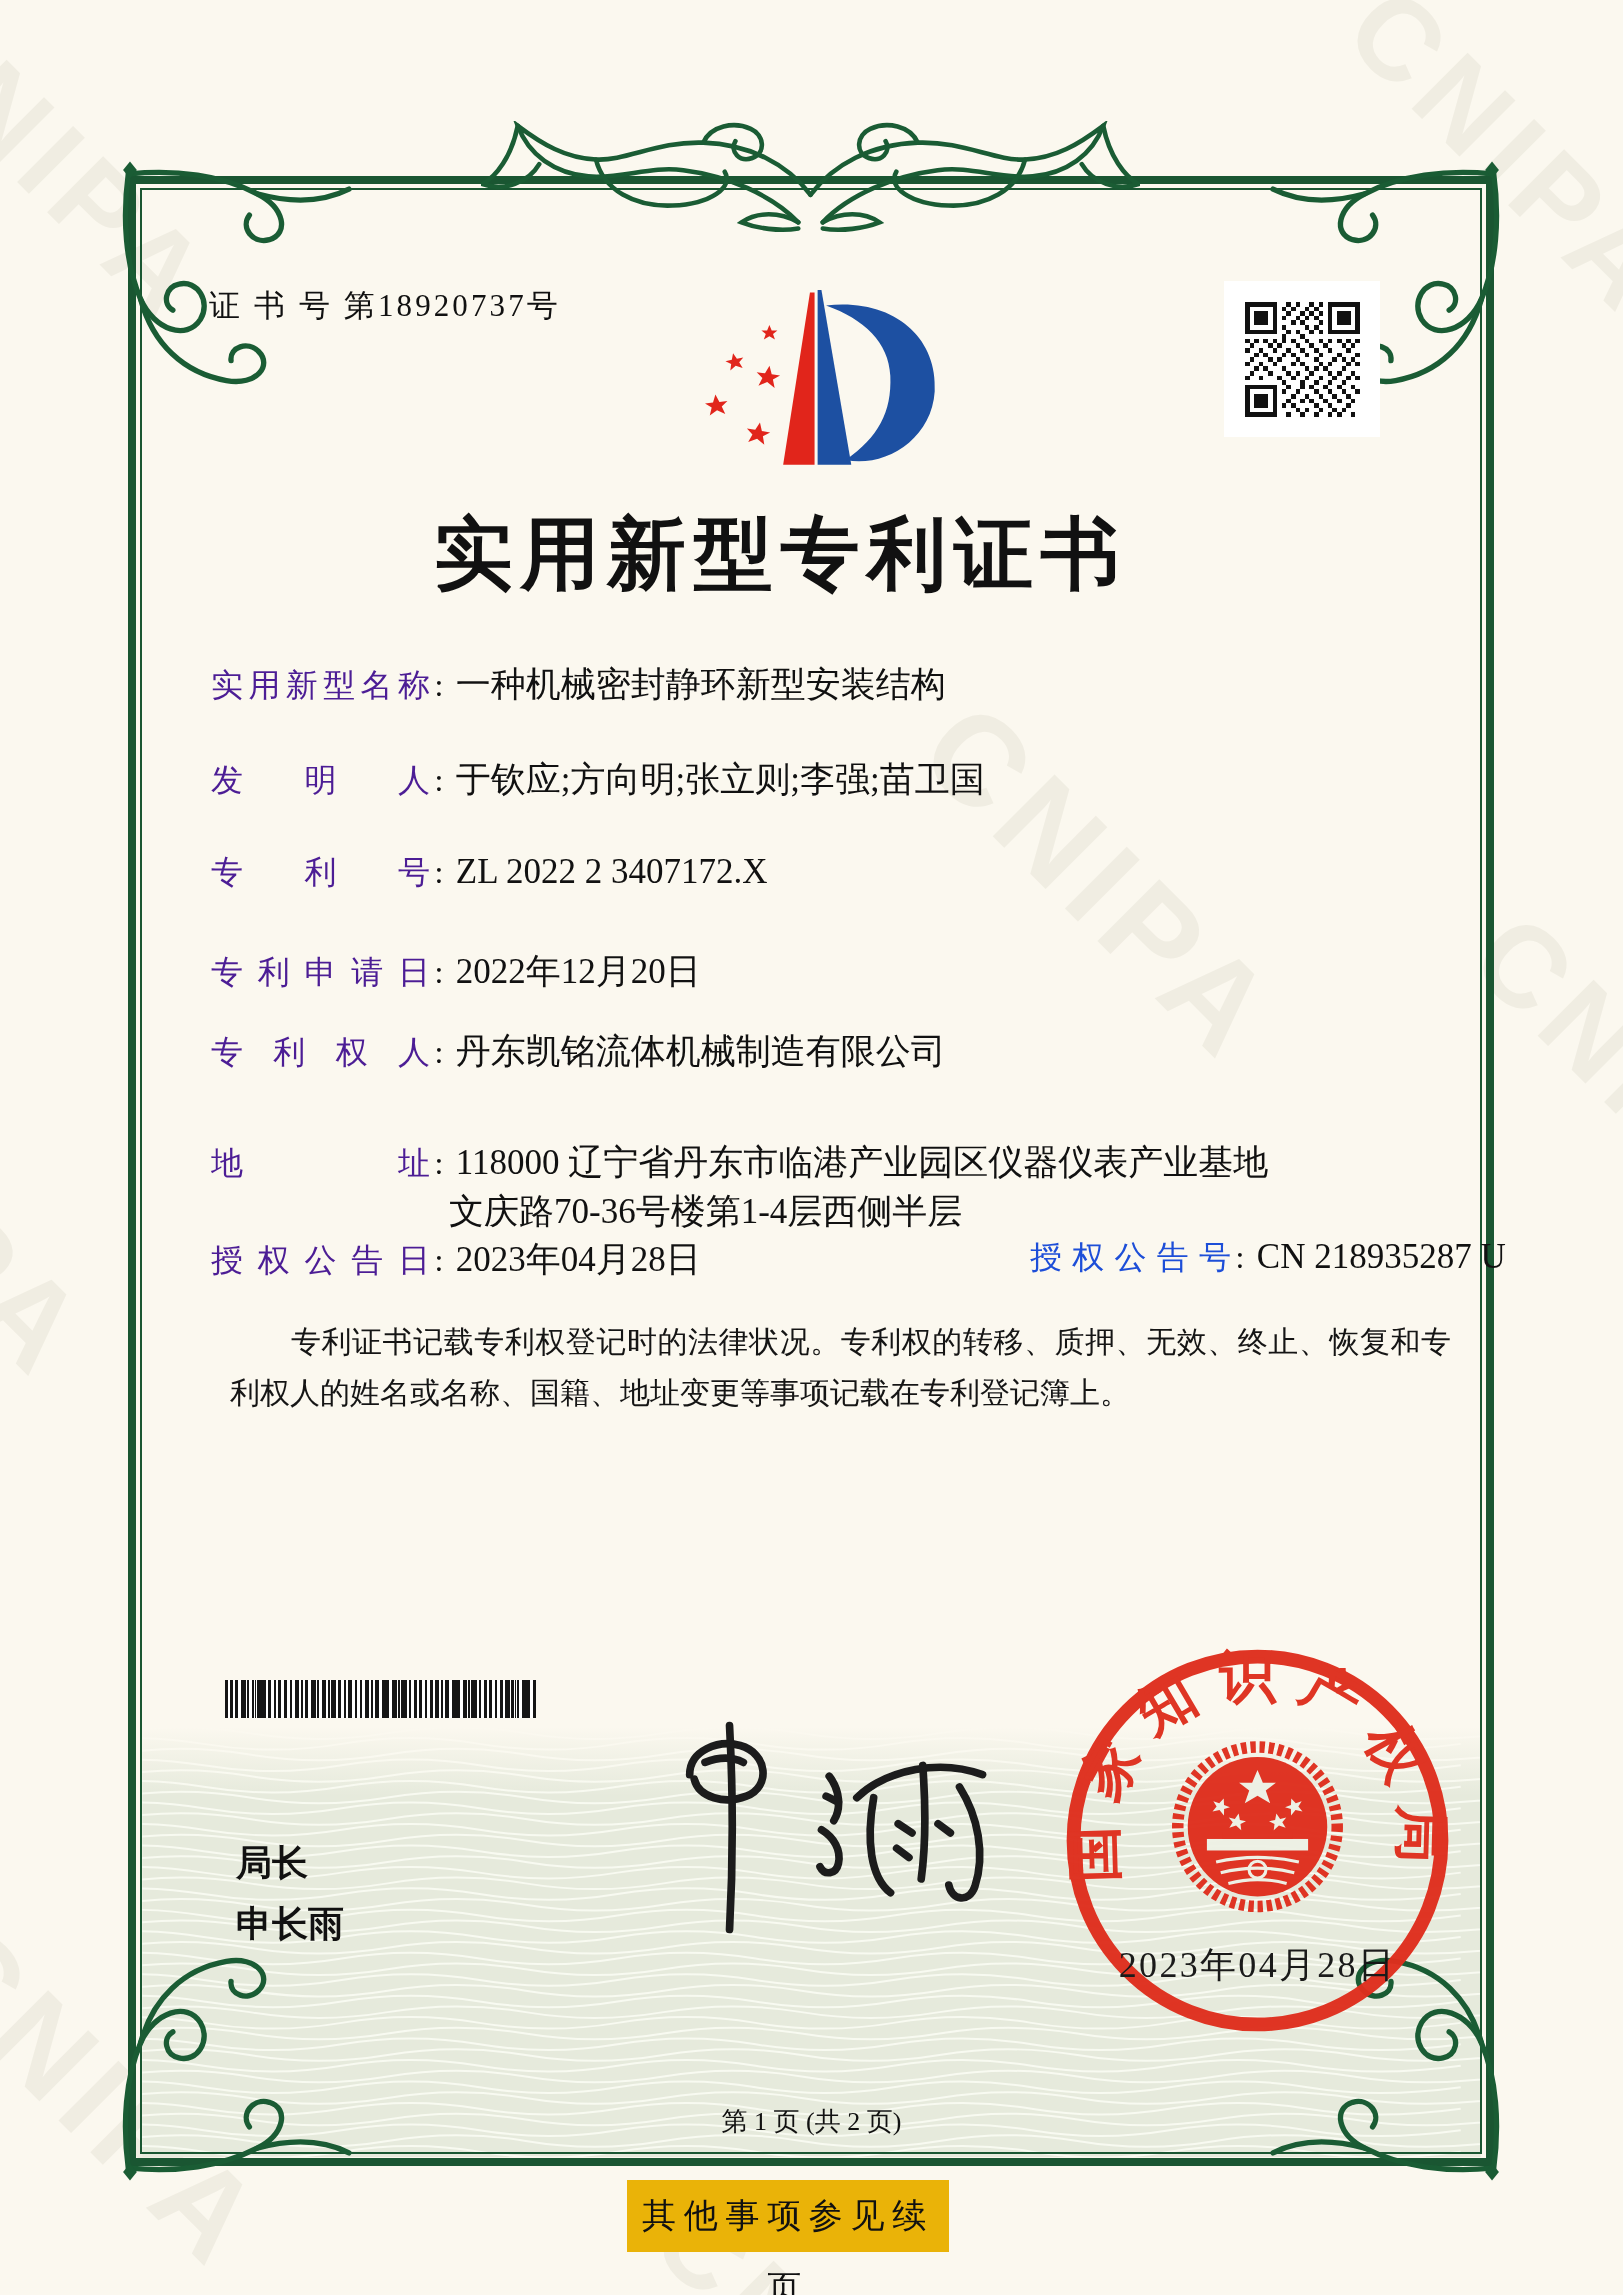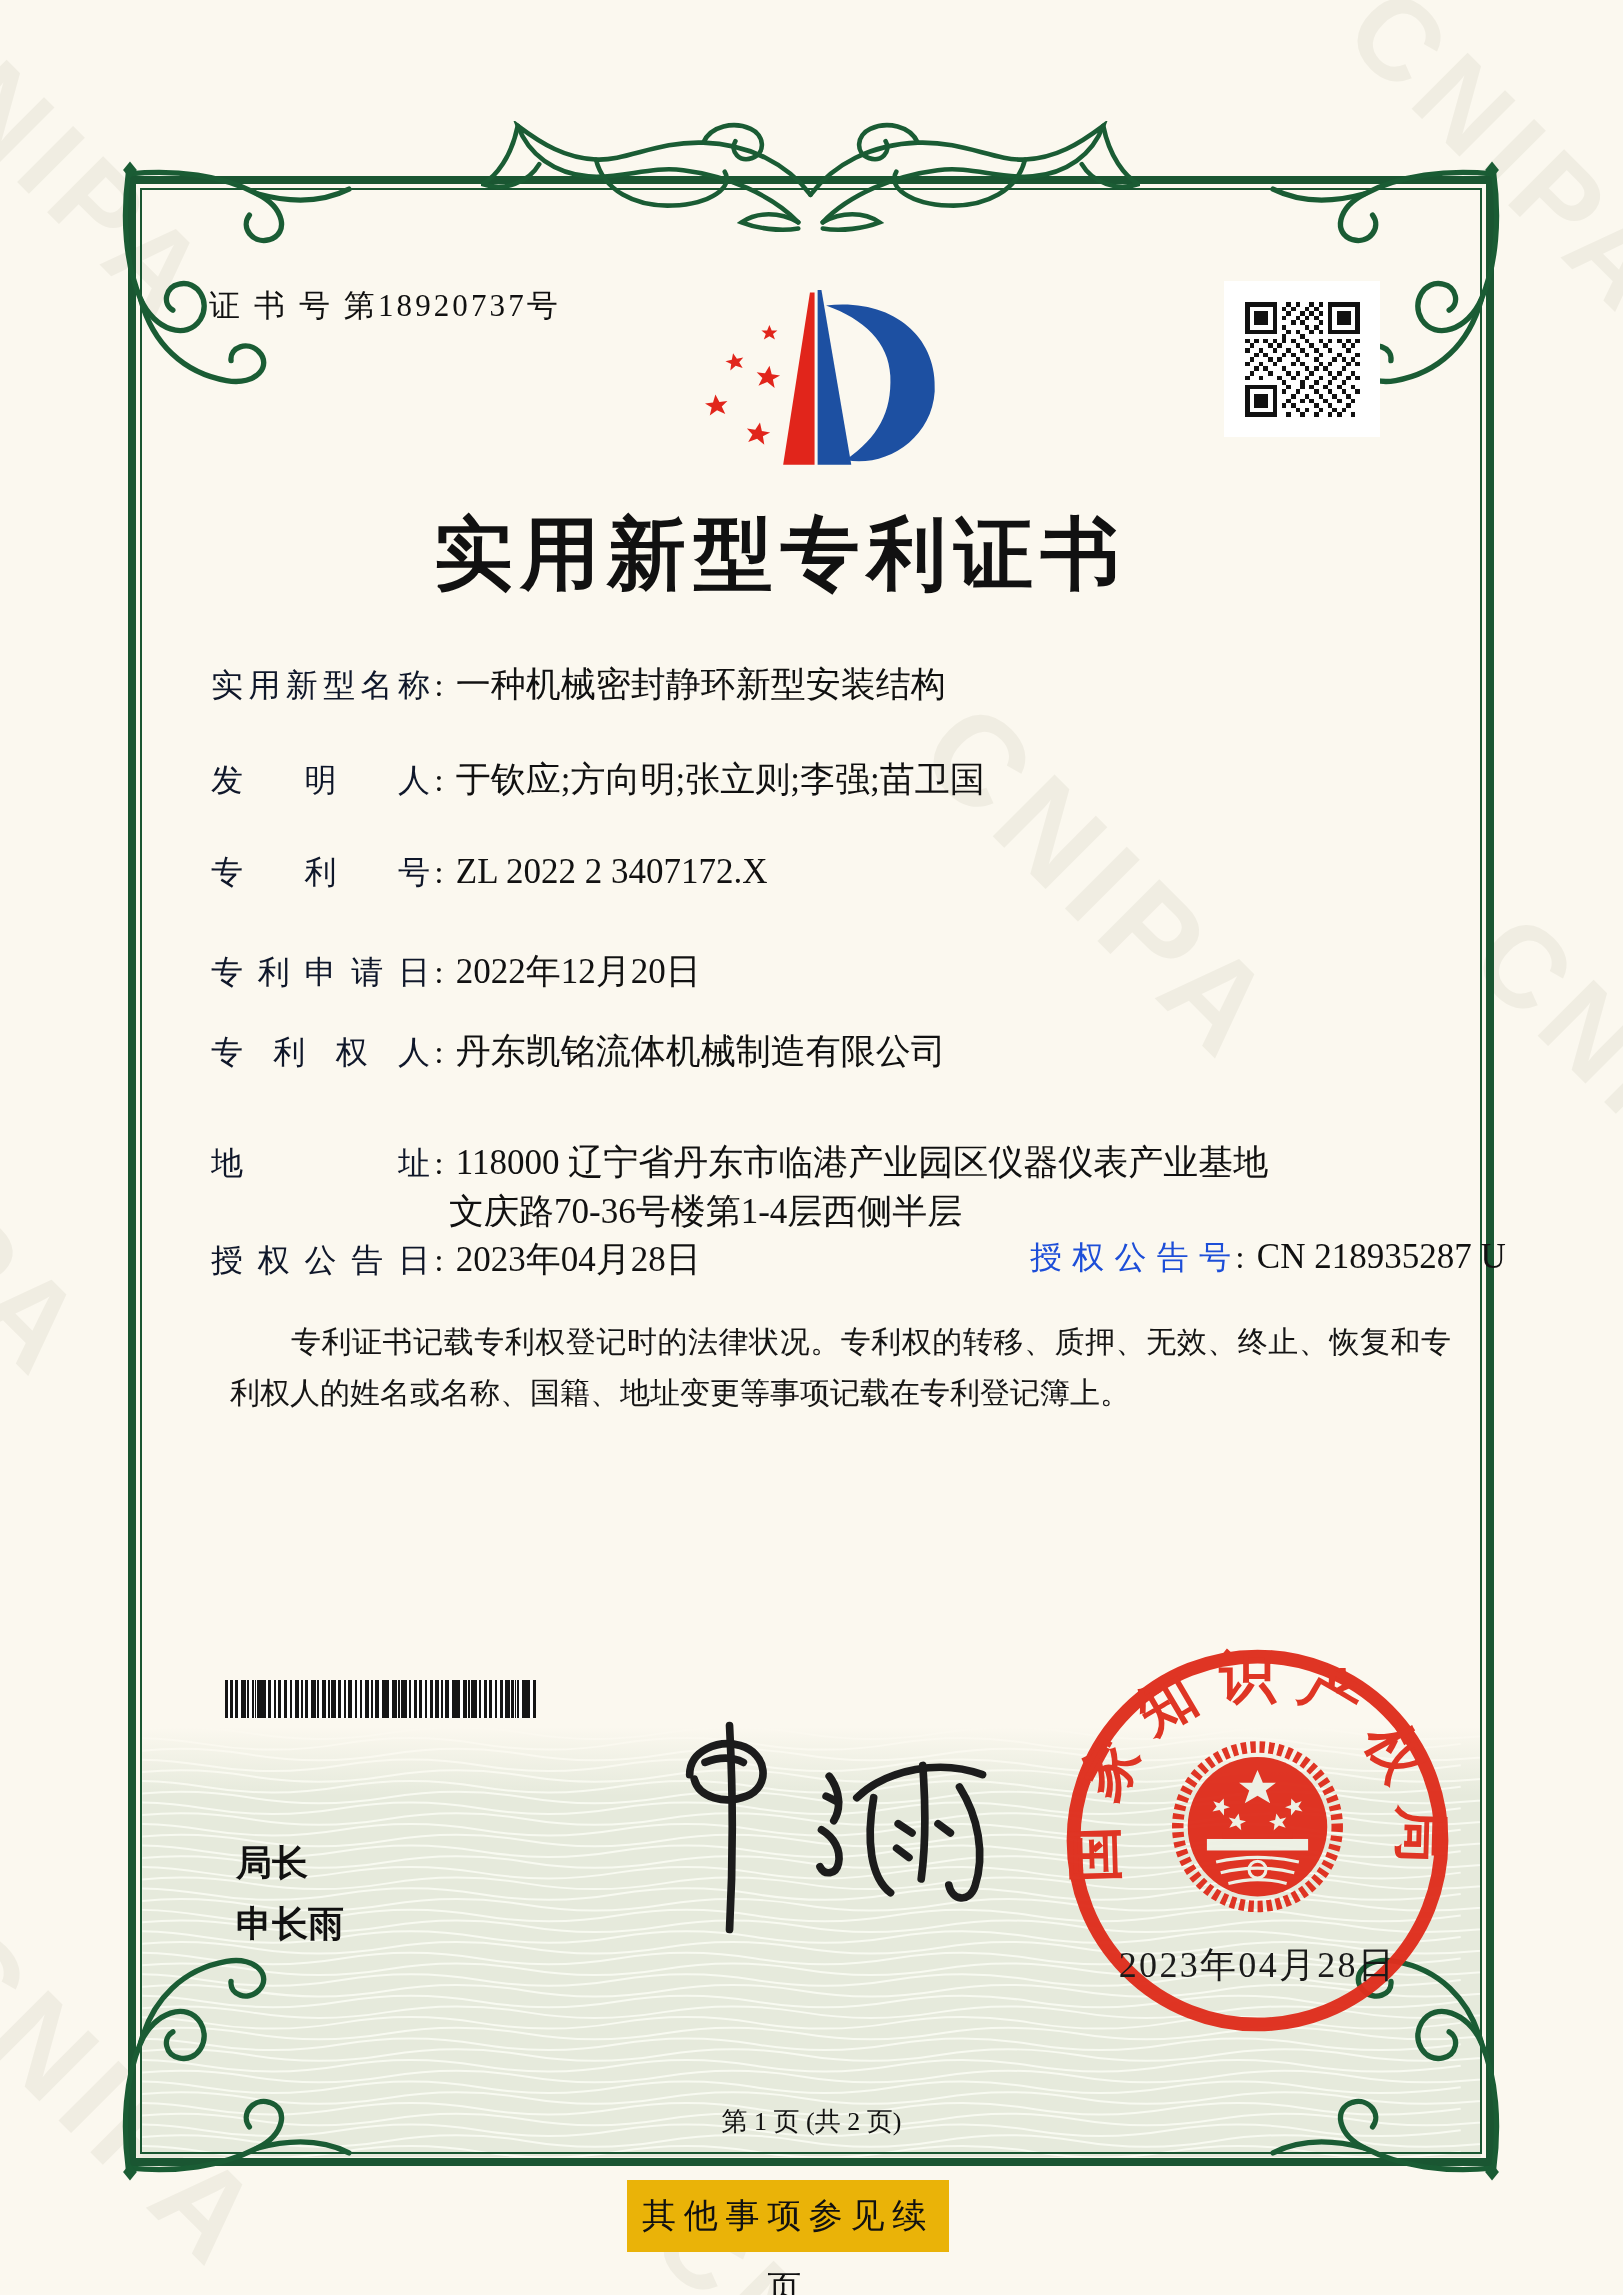--- a/index.html
+++ b/index.html
@@ -21,21 +21,21 @@
   
   .cert-no{position:absolute;left:209px;top:285px;font-size:31px;letter-spacing:3.1px;z-index:4;}
   .logo{position:absolute;left:694px;top:284px;z-index:4;}
   .qr-box{position:absolute;left:1224px;top:281px;width:156px;height:156px;background:#fff;z-index:4;
           display:flex;align-items:center;justify-content:center;}
   .doc-title{position:absolute;left:0;width:1561px;top:502px;text-align:center;font-size:79px;
              font-weight:bold;letter-spacing:7.7px;z-index:4;}
   
   .frow{position:absolute;left:211px;z-index:4;white-space:nowrap;}
   .flabel{display:inline-block;width:219px;text-align:justify;text-align-last:justify;
-          font-size:32px;color:#0f172a;vertical-align:baseline;}
+          font-size:32px;color:#4c1d95;vertical-align:baseline;}
   .flabel2{display:inline-block;width:201px;text-align:justify;text-align-last:justify;
            font-size:32px;color:#1d4ed8;}
   .colon{font-size:32px;margin:0 12.3px 0 4.6px;}
   .fval{font-size:35px;}
   .addr2{position:absolute;left:449px;top:1188px;font-size:35px;z-index:4;}
   .grant2{position:absolute;left:819px;top:0;white-space:nowrap;}
   
   .body-text{position:absolute;left:230px;top:1316px;width:1221px;z-index:4;}
   .body-text p{margin:0 0 10.7px 0;font-size:30px;line-height:51px;text-indent:61px;
                text-align:justify;color:#151515;}

